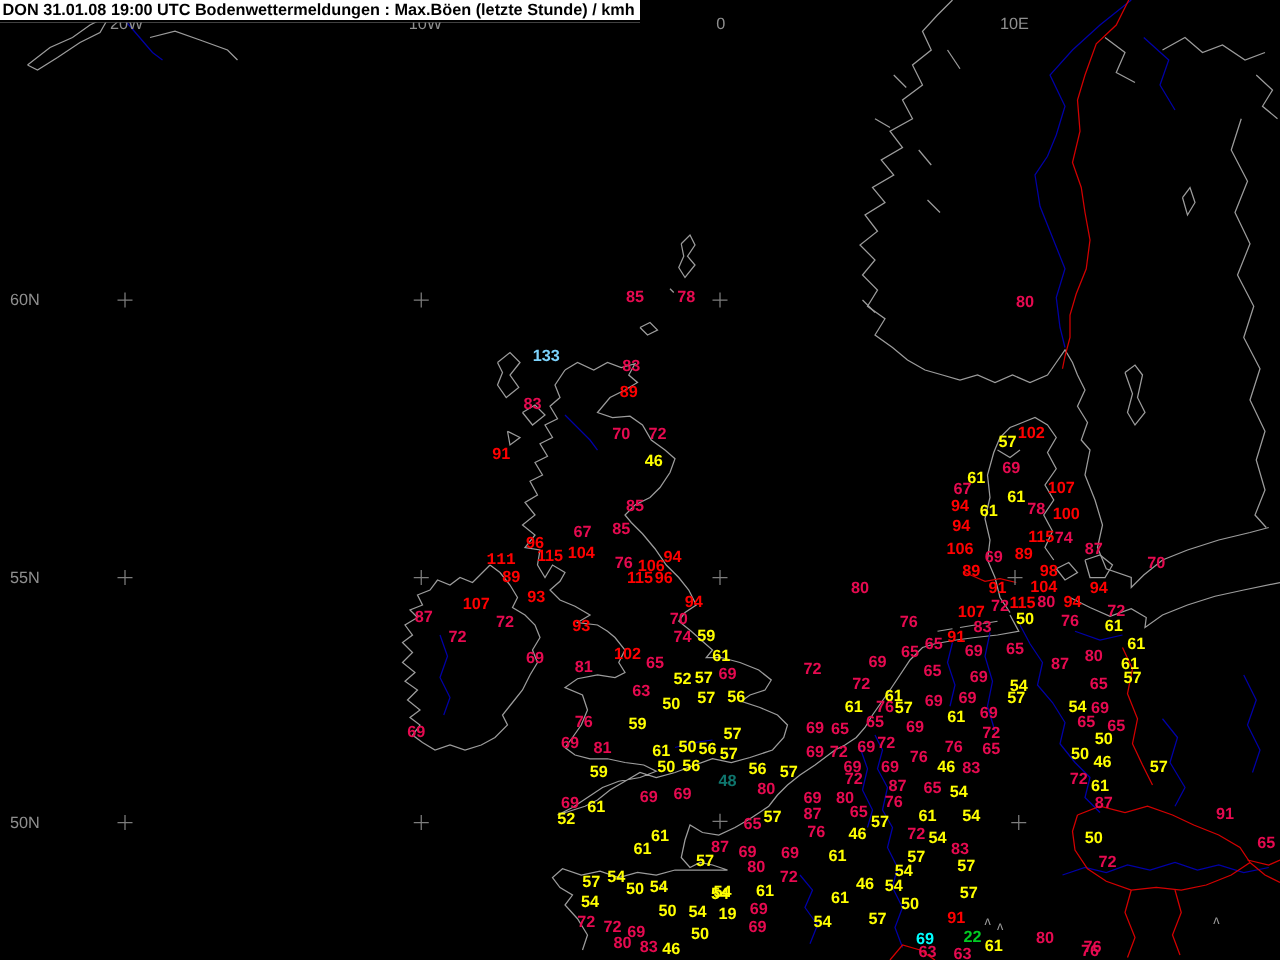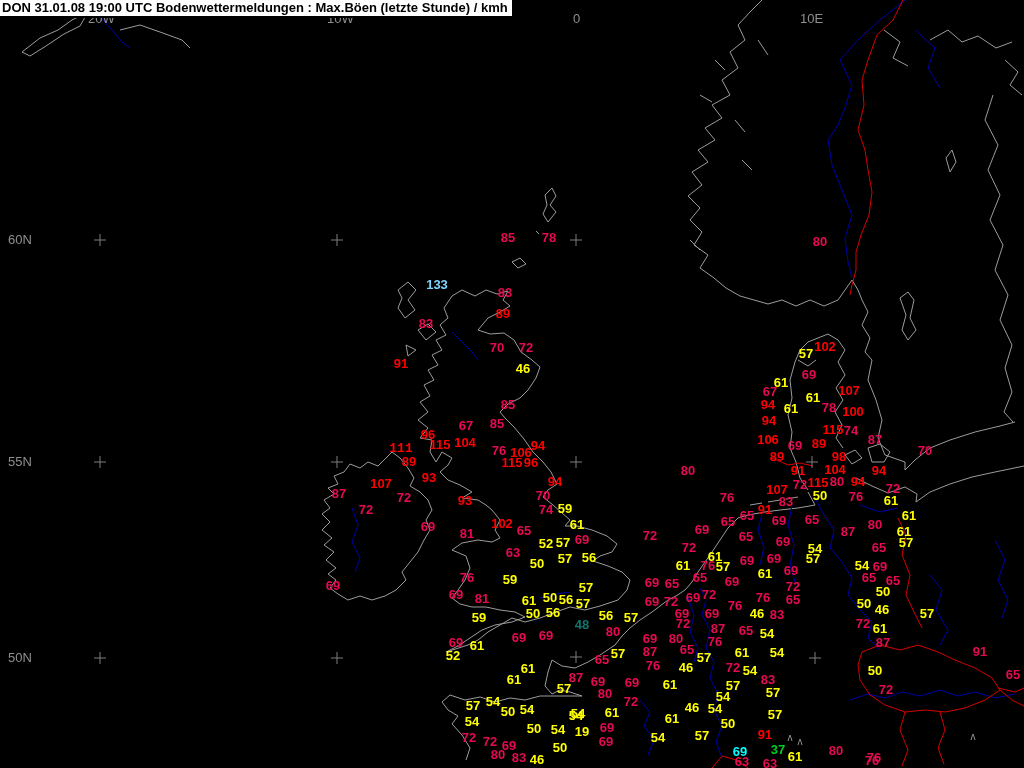--- a/index.html
+++ b/index.html
@@ -265,21 +265,21 @@
       <span class="st" style="left: 576px; top: 715px; color: rgb(255, 255, 0);">54</span>
       <span class="st" style="left: 692px; top: 707px; color: rgb(255, 255, 0);">46</span>
       <span class="st" style="left: 715px; top: 708px; color: rgb(255, 255, 0);">54</span>
       <span class="st" style="left: 672px; top: 718px; color: rgb(255, 255, 0);">61</span>
       <span class="st" style="left: 728px; top: 723px; color: rgb(255, 255, 0);">50</span>
       <span class="st" style="left: 658px; top: 737px; color: rgb(255, 255, 0);">54</span>
       <span class="st" style="left: 702px; top: 735px; color: rgb(255, 255, 0);">57</span>
       <span class="st" style="left: 775px; top: 714px; color: rgb(255, 255, 0);">57</span>
       <span class="st" style="left: 765px; top: 734px; color: rgb(255, 0, 0);">91</span>
       <span class="st" style="left: 740px; top: 751px; color: rgb(0, 255, 255);">69</span>
-      <span class="st" style="left: 778px; top: 749px; color: rgb(0, 204, 34);">37</span>
+      <span class="st" style="left: 778px; top: 749px; color: rgb(0, 204, 34);">22</span>
       <span class="st" style="left: 742px; top: 761px; color: rgb(230, 10, 80);">63</span>
       <span class="st" style="left: 770px; top: 763px; color: rgb(230, 10, 80);">63</span>
       <span class="st" style="left: 795px; top: 756px; color: rgb(255, 255, 0);">61</span>
       <span class="st" style="left: 836px; top: 750px; color: rgb(230, 10, 80);">80</span>
       <span class="st" style="left: 872px; top: 760px; color: rgb(230, 10, 80);">76</span>
       <span class="st" style="left: 806px; top: 353px; color: rgb(255, 255, 0);">57</span>
       <span class="st" style="left: 825px; top: 346px; color: rgb(255, 0, 0);">102</span>
       <span class="st" style="left: 809px; top: 374px; color: rgb(230, 10, 80);">69</span>
       <span class="st" style="left: 781px; top: 382px; color: rgb(255, 255, 0);">61</span>
       <span class="st" style="left: 770px; top: 391px; color: rgb(230, 10, 80);">67</span>

